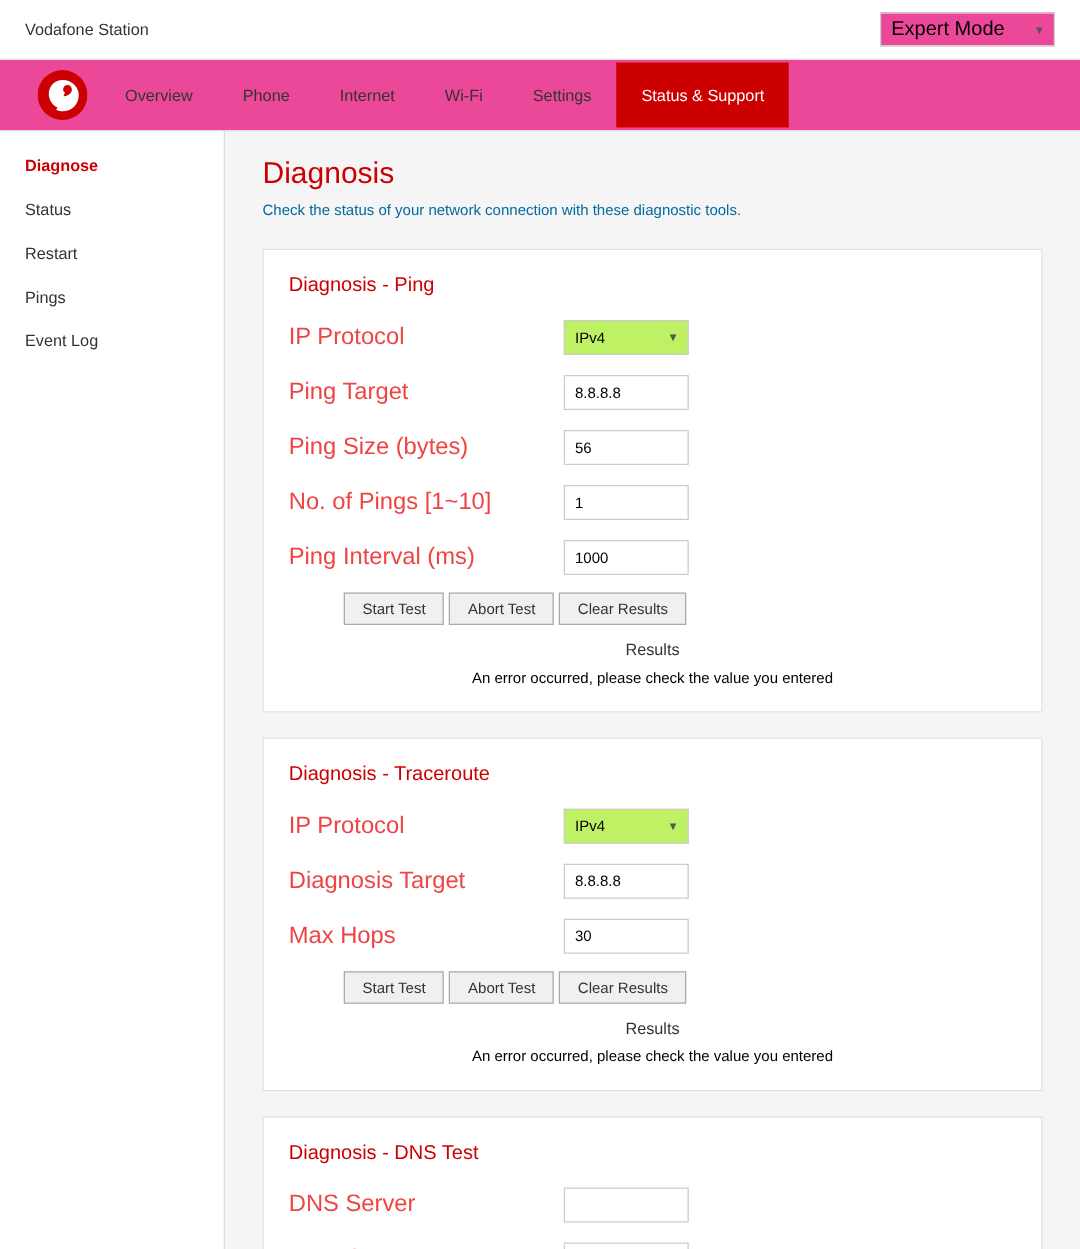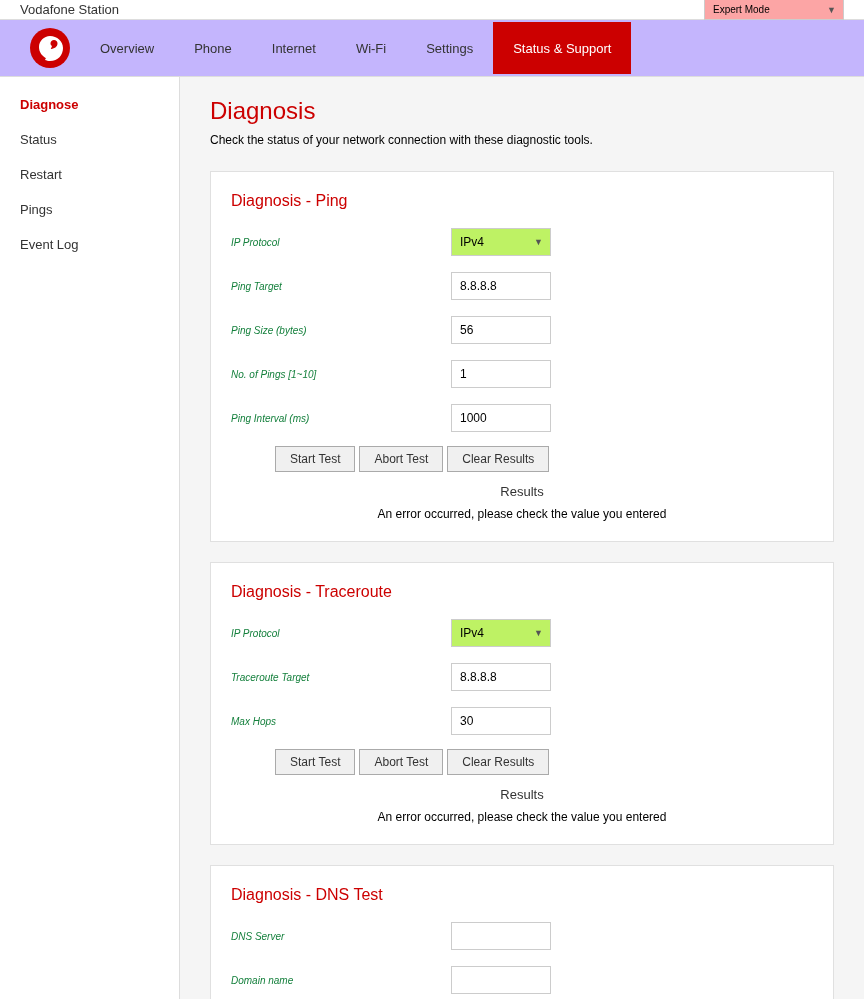--- a/index.html
+++ b/index.html
@@ -6,27 +6,27 @@
     body { font-family: Arial, sans-serif; font-size: 13px; background: #f0f0f0; color: #333; }
 
     
     .top-bar {
       background: #fff;
       border-bottom: 1px solid #ddd;
       display: flex;
       align-items: center;
       justify-content: space-between;
       padding: 0 20px;
-      height: 20px;
+      height: 48px;
     }
     .mode-select {
       border: 1px solid #ccc;
       padding: 4px 24px 4px 8px;
-      font-size: 10px;
-      background: #fca5a5;
+      font-size: 16px;
+      background: #ec4899;
       appearance: none;
       -webkit-appearance: none;
       cursor: pointer;
       width: 140px;
       position: relative;
     }
     .mode-select-wrapper {
       position: relative;
       display: inline-block;
     }
@@ -36,21 +36,21 @@
       position: absolute;
       right: 8px;
       top: 50%;
       transform: translateY(-50%);
       pointer-events: none;
       color: #555;
     }
 
     
     .header {
-      background: #c4b5fd;
+      background: #ec4899;
       display: flex;
       align-items: center;
       padding: 0 0 0 20px;
       border-bottom: 1px solid #ddd;
     }
     .logo-area {
       width: 60px;
       display: flex;
       align-items: center;
       justify-content: center;
@@ -112,21 +112,21 @@
       background: #f5f5f5;
     }
     .page-title {
       font-size: 24px;
       color: #cc0000;
       margin-bottom: 8px;
       font-weight: normal;
     }
     .page-subtitle {
       font-size: 12px;
-      color: #000000;
+      color: #0369a1;
       margin-bottom: 24px;
     }
 
     
     .section {
       background: #fff;
       border: 1px solid #e0e0e0;
       margin-bottom: 20px;
       padding: 20px;
     }
@@ -139,24 +139,23 @@
 
     
     .form-row {
       display: flex;
       align-items: center;
       margin-bottom: 12px;
       min-height: 32px;
     }
     .form-label {
       width: 220px;
-      font-size: 10px;
-      color: #15803d;
+      font-size: 19px;
+      color: #ef4444;
       flex-shrink: 0;
-      font-style: italic;
     }
     .form-control {
       width: 100px;
       border: 1px solid #ccc;
       padding: 5px 8px;
       font-size: 12px;
       height: 28px;
       background: #fff;
     }
     .form-select-wrapper {
@@ -310,21 +309,21 @@
         <span class="form-label">IP Protocol</span>
         <div class="form-select-wrapper">
           <select class="form-select">
             <option>IPv4</option>
             <option>IPv6</option>
           </select>
         </div>
       </div>
 
       <div class="form-row">
-        <span class="form-label">Traceroute Target</span>
+        <span class="form-label">Diagnosis Target</span>
         <input class="form-control" type="text" value="8.8.8.8" style="">
       </div>
 
       <div class="form-row">
         <span class="form-label">Max Hops</span>
         <input class="form-control" type="text" value="30" style="">
       </div>
 
       <div class="btn-row">
         <button class="btn">Start Test</button>

